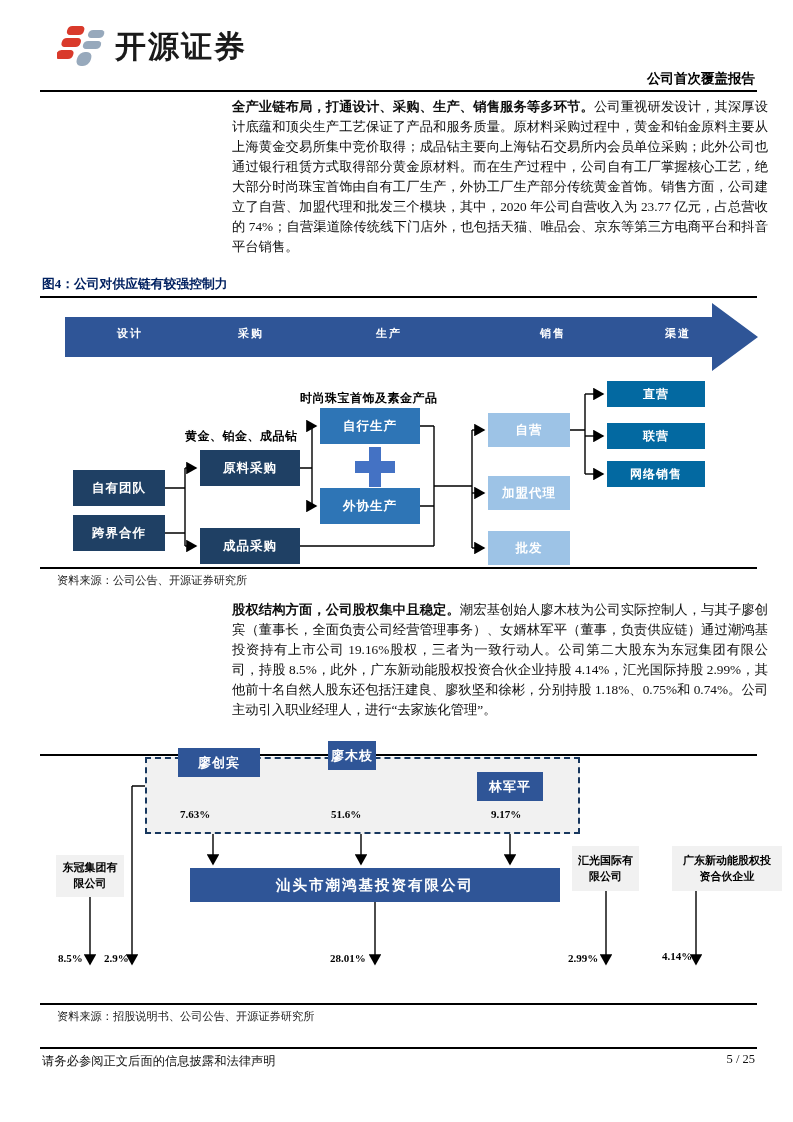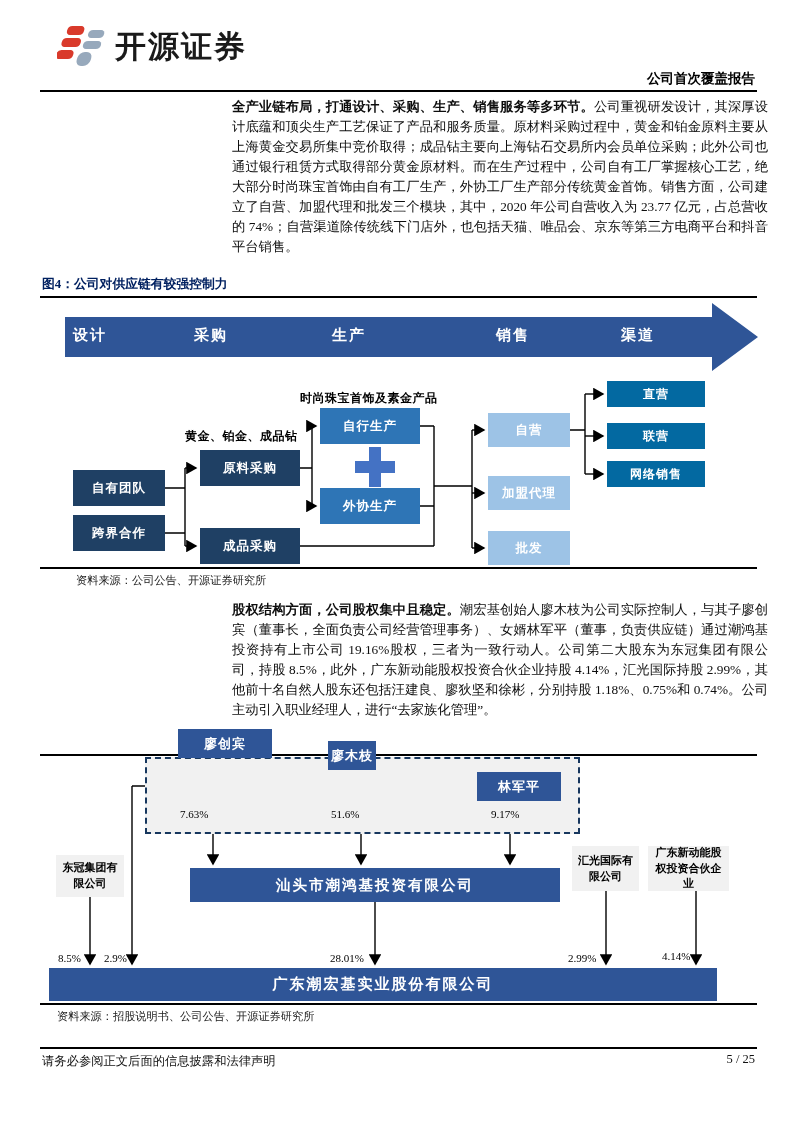--- a/index.html
+++ b/index.html
@@ -35,44 +35,44 @@
   }
   .para-1 { top: 97px; }
   .para-2 { top: 600px; }
   .para b { font-weight: bold; }
 
   
   .fig-title { position: absolute; left: 42px; font-size: 12.8px; font-weight: bold; color: #002060; }
   .fig4-title { top: 276px; }
   .fig5-title { top: 735px; }
   .fig-source { position: absolute; left: 57px; font-size: 11.2px; color: #222; }
-  .fig4-source { top: 573px; margin-left: 19px; }
+  .fig4-source { top: 573px; }
   .fig5-source { top: 1009px; }
 
   
   .dbox {
     position: absolute; display: flex; align-items: center; justify-content: center;
     text-align: center; font-weight: bold; letter-spacing: 1px;
   }
   .box-navy  { background: #1F4064; color: #fff; font-size: 12.5px; }
   .box-mid   { background: #2E75B6; color: #fff; font-size: 12.5px; }
   .box-light { background: #9DC3E6; color: #fff; font-size: 12.5px; }
   .box-peri  { background: #0369a1; color: #fff; font-size: 12px; }
   .box-deep  { background: #2F5597; color: #fff; font-size: 13px; }
   .gray-box  {
     position: absolute; background: #F1F1F1; color: #000;
     display: flex; align-items: center; justify-content: center; text-align: center;
     font-weight: bold; font-size: 11px; line-height: 1.45; word-break: break-all;
   }
   .free-label { position: absolute; font-weight: bold; font-size: 12px; color: #000; letter-spacing: 0.5px; white-space: nowrap; }
   .stage-label {
-    position: absolute; top: 326px; width: 70px; text-align: left;
-    color: #fff; font-weight: bold; font-size: 15px; letter-spacing: 2px;
-  }
-  .pct { position: absolute; font-weight: normal; font-size: 11px; color: #000; white-space: nowrap; }
+    position: absolute; top: 326px; width: 70px; text-align: right;
+    color: #fff; font-weight: bold; font-size: 11px; letter-spacing: 2px;
+  }
+  .pct { position: absolute; font-weight: bold; font-size: 11px; color: #000; white-space: nowrap; }
 
   
   .founder-frame {
     position: absolute; left: 145px; top: 757px; width: 435px; height: 77px;
     background: #F1F1F1; border: 2px dashed #17375E;
   }
 
   
   .plus { position: absolute; left: 355px; top: 447px; width: 40px; height: 40px; }
   .plus::before, .plus::after { content: ""; position: absolute; background: #4472C4; }
@@ -177,39 +177,38 @@
   <div class="rule rule-fig4-bottom"></div>
   <div class="fig-source fig4-source">资料来源：公司公告、开源证券研究所</div>
 
   <div class="para para-2">
     <b>股权结构方面，公司股权集中且稳定。</b><span>潮宏基创始人廖木枝为公司实际控制人，与其子廖创宾（董事长，全面负责公司经营管理事务）、女婿林军平（董事，负责供应链）通过潮鸿基投资持有上市公司 19.16%股权，三者为一致行动人。公司第二大股东为东冠集团有限公司，持股 8.5%，此外，广东新动能股权投资合伙企业持股 4.14%，汇光国际持股 2.99%，其他前十名自然人股东还包括汪建良、廖狄坚和徐彬，分别持股 1.18%、0.75%和 0.74%。公司主动引入职业经理人，进行“去家族化管理”。</span>
   </div>
 
   <div class="rule rule-fig5-title"></div>
 
   <div class="founder-frame"></div>
-  <div class="dbox box-deep" style="left:178px; top:729px; width:94px; height:29px">廖创宾</div>
+  <div class="dbox box-deep" style="left:178px; top:748px; width:82px; height:29px">廖创宾</div>
   <div class="dbox box-deep" style="left:328px; top:741px; width:48px; height:29px">廖木枝</div>
-  <div class="dbox box-deep" style="left:477px; top:772px; width:84px; height:29px">林军平</div>
+  <div class="dbox box-deep" style="left:477px; top:772px; width:66px; height:29px">林军平</div>
   <div class="pct" style="left:180px; top:808px">7.63%</div>
   <div class="pct" style="left:331px; top:808px">51.6%</div>
   <div class="pct" style="left:491px; top:808px">9.17%</div>
 
   <div class="gray-box" style="left:56px;  top:855px; width:68px; height:42px; padding:0 6px">东冠集团有限公司</div>
   <div class="dbox box-deep" style="left:190px; top:868px; width:370px; height:34px; font-size:14.5px; letter-spacing:2px">汕头市潮鸿基投资有限公司</div>
   <div class="gray-box" style="left:572px; top:846px; width:67px; height:45px; padding:0 6px">汇光国际有限公司</div>
-  <div class="gray-box" style="left:648px; top:846px; width:81px; height:45px; padding:0 7px">广东新动能股权投资合伙企业</div>
+  <div class="gray-box" style="left:672px; top:846px; width:110px; height:45px; padding:0 7px">广东新动能股权投资合伙企业</div>
 
   <div class="pct" style="left:58px;  top:952px">8.5%</div>
   <div class="pct" style="left:104px; top:952px">2.9%</div>
   <div class="pct" style="left:330px; top:952px">28.01%</div>
   <div class="pct" style="left:568px; top:952px">2.99%</div>
   <div class="pct" style="left:662px; top:950px">4.14%</div>
 
-  <div class="dbox box-deep" style="left:49px; top:968px; width:668px; height:33px; font-size:15px; letter-spacing:2px">广东潮宏基实业股份有限公司</div>
 
   <div class="rule rule-fig5-bottom"></div>
   <div class="fig-source fig5-source">资料来源：招股说明书、公司公告、开源证券研究所</div>
 
   <div class="rule rule-footer"></div>
   <div class="footer-disclaimer">请务必参阅正文后面的信息披露和法律声明</div>
   <div class="footer-page">5 / 25</div>
 
 </div>
 

